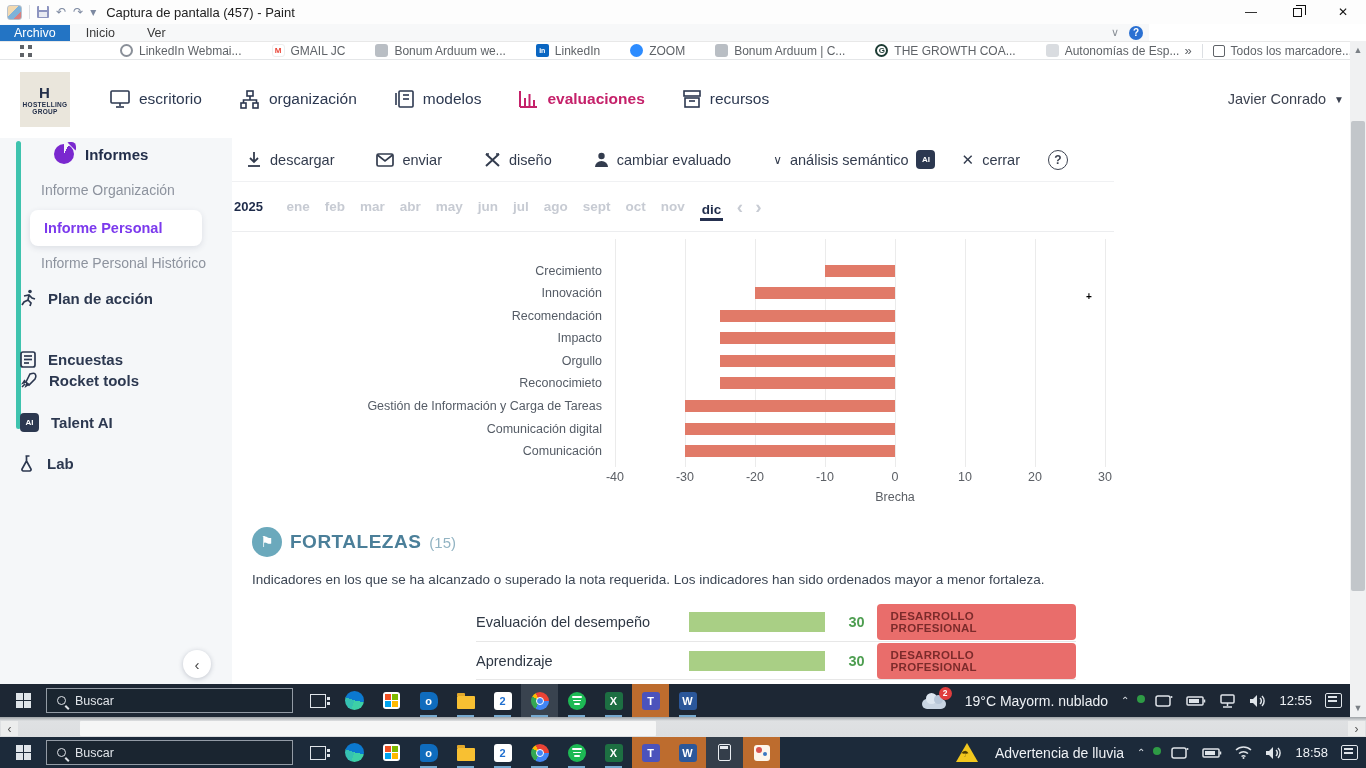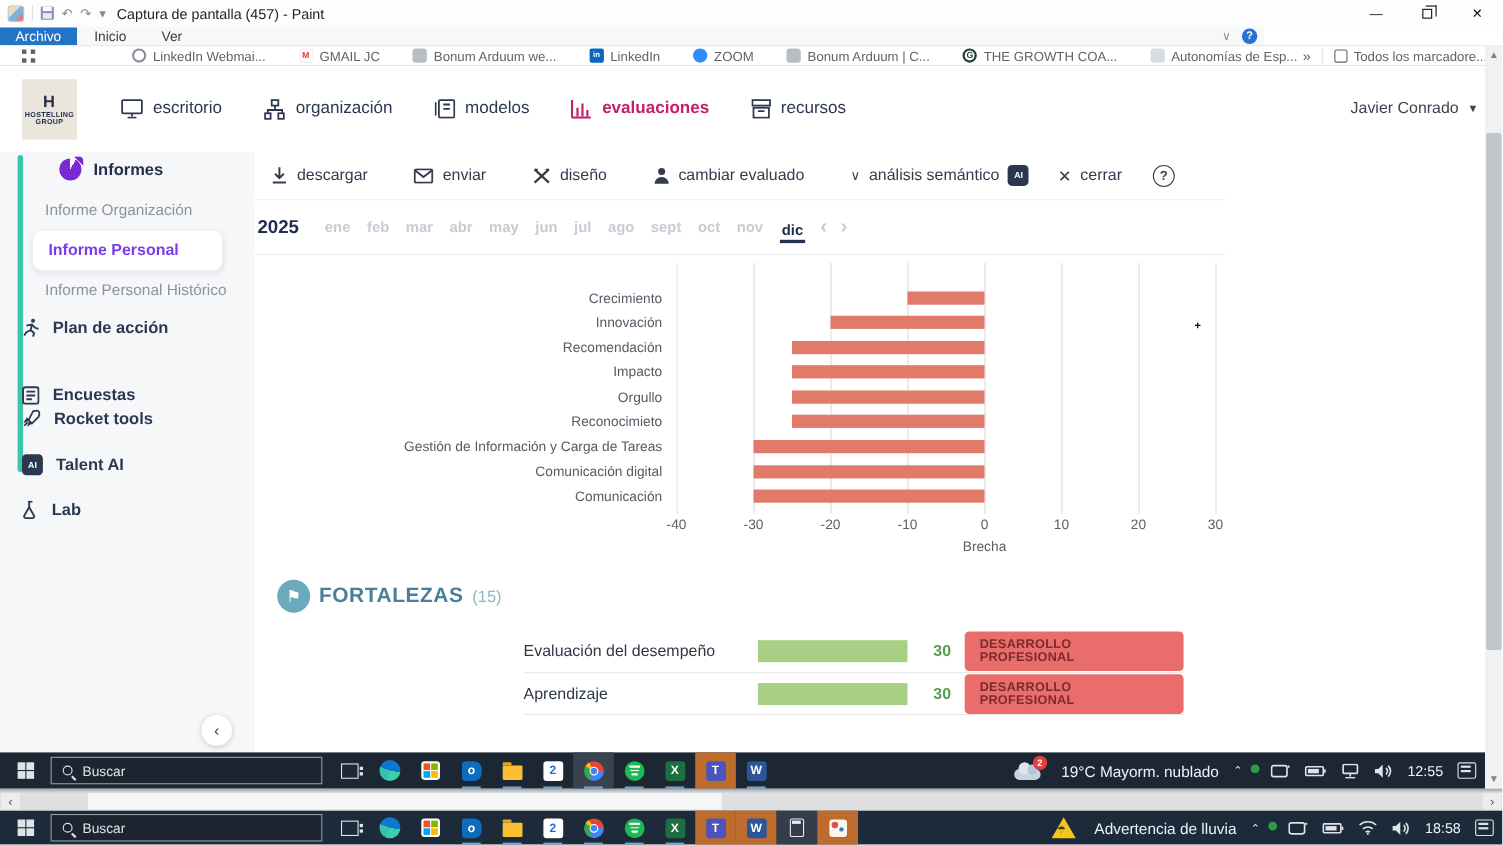--- a/index.html
+++ b/index.html
@@ -105,21 +105,21 @@
   .tool { display:flex; align-items:center; gap:8px; font-size:14.5px; font-weight:500; color:#333c4e; }
   .tool svg { stroke:#333c4e; fill:none; }
   .chip-icon { width:19px; height:19px; border-radius:4px; background:#2c3850; color:#fff; font-size:8px;
     font-weight:bold; display:flex; align-items:center; justify-content:center; position:relative; }
   .toolbar-right { position:absolute; right:46px; display:flex; align-items:center; gap:28px; }
   .help-ring { width:20px; height:20px; border-radius:50%; border:1.5px solid #3c4250; color:#3c4250;
     font-size:12px; font-weight:bold; display:flex; align-items:center; justify-content:center; }
 
   
   .monthrow { height:50px; display:flex; align-items:center; padding-left:2px; border-bottom:1px solid #ecedef; }
-  .year { font-size:17px; font-weight:bold; color:#1e2b4a; margin-right:16px; }
+  .year { font-size:13px; font-weight:bold; color:#1e2b4a; margin-right:16px; }
   .month { font-size:13.5px; color:#c7cbd3; font-weight:600; margin:0 7.5px; }
   .month.active { color:#1e2b4a; font-weight:bold; border-bottom:3px solid #25304f; padding:0 2px 1px 2px;
     margin-top:9px; }
   .mo-nav { color:#c7cbd3; font-size:19px; font-weight:bold; margin:0 6px; }
 
   
   .chart { position:relative; height:275px; margin-top:4px; }
   .c-label { position:absolute; left:0; width:370px; text-align:right; font-size:12.5px; color:#555c66;
     height:23px; line-height:23px; }
   .plotbg { position:absolute; left:383px; top:3px; width:561px; height:228px;
@@ -520,20 +520,21 @@
       </div>
 
       <div class="fort">
         <div class="fort-head">
           <span class="flag-circle">
               <span>⚑</span>
             </span>
           <span class="fort-title">FORTALEZAS</span>
           <span class="fort-count">(15)</span>
         </div>
+        <div class="fort-desc">Indicadores en los que se ha alcanzado o superado la nota requerida. Los indicadores han sido ordenados mayor a menor fortaleza.</div>
       </div>
       <div class="strtable">
         <div class="strrow">
           <span class="str-label">Evaluación del desempeño</span>
           <span class="str-bartrack">
               <span class="str-bar" style="width: 136.5px; background: rgb(169, 207, 133);"></span>
             </span>
           <span class="str-val">30</span>
           <span class="badge red">DESARROLLO PROFESIONAL</span>
         </div>

